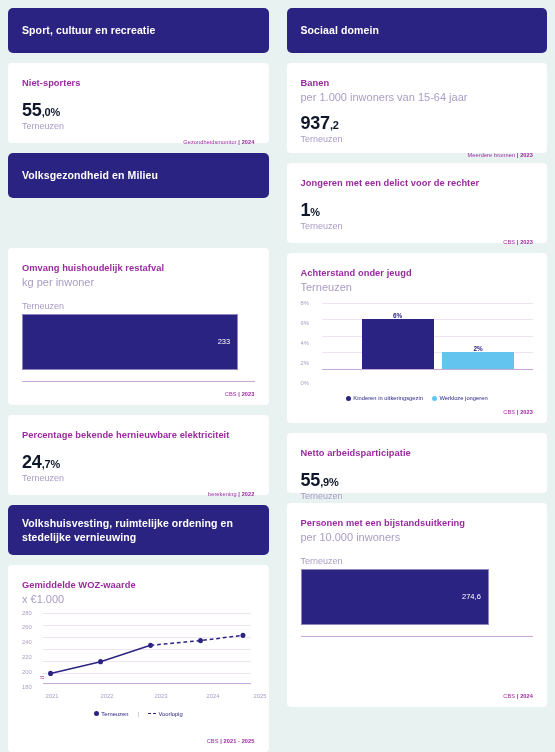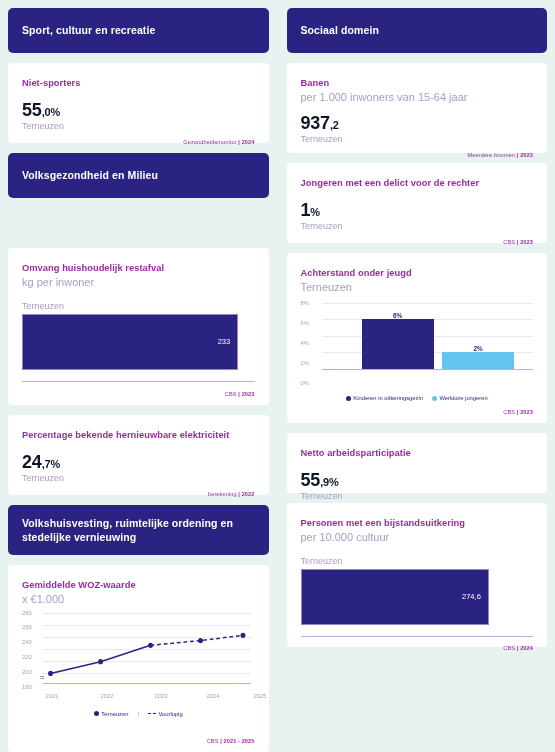--- a/index.html
+++ b/index.html
@@ -312,23 +312,23 @@
       <div class="source"><span class="nm">CBS</span> <b>|</b> <b>2023</b></div>
     </div>
 
     <div class="card" style="height:60px;">
       <div class="card-title">Netto arbeidsparticipatie</div>
       <div class="big-value"><span>55</span><span class="dec">,9%</span></div>
       <div class="region">Terneuzen</div>
       <div class="source"><span class="nm">CBS</span> <b>|</b> <b>2024</b></div>
     </div>
 
-    <div class="card" style="height:144px;">
+    <div class="card" style="height:204px;">
       <div class="card-title">Personen met een bijstandsuitkering</div>
-      <div class="card-sub">per 10.000 cultuur</div>
+      <div class="card-sub">per 10.000 inwoners</div>
       <div class="hbar-region">Terneuzen</div>
       <div class="hbar-wrap">
         <div class="hbar" style="width:81%;">
           <span class="lbl">274,6</span>
         </div>
         <div class="hbar-axis"></div>
       </div>
       <div class="source"><span class="nm">CBS</span> <b>|</b> <b>2024</b></div>
     </div>
   </div>

